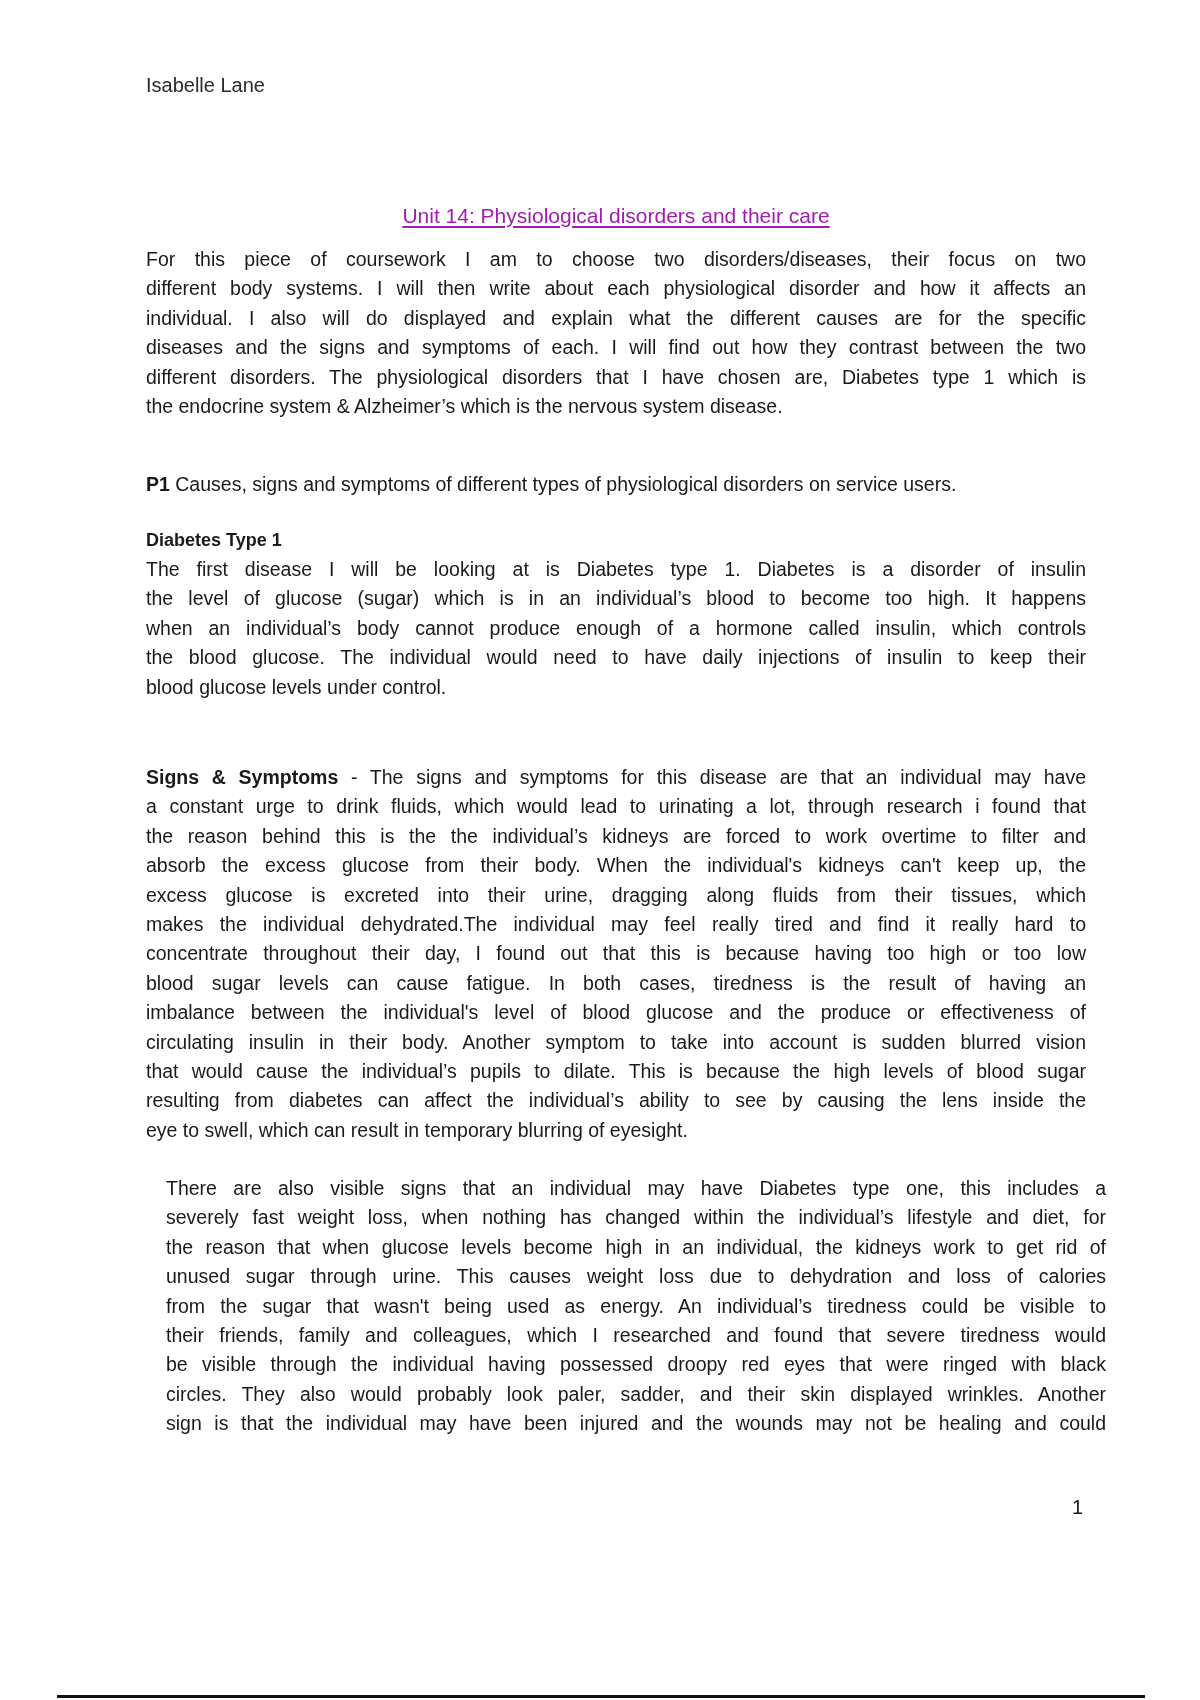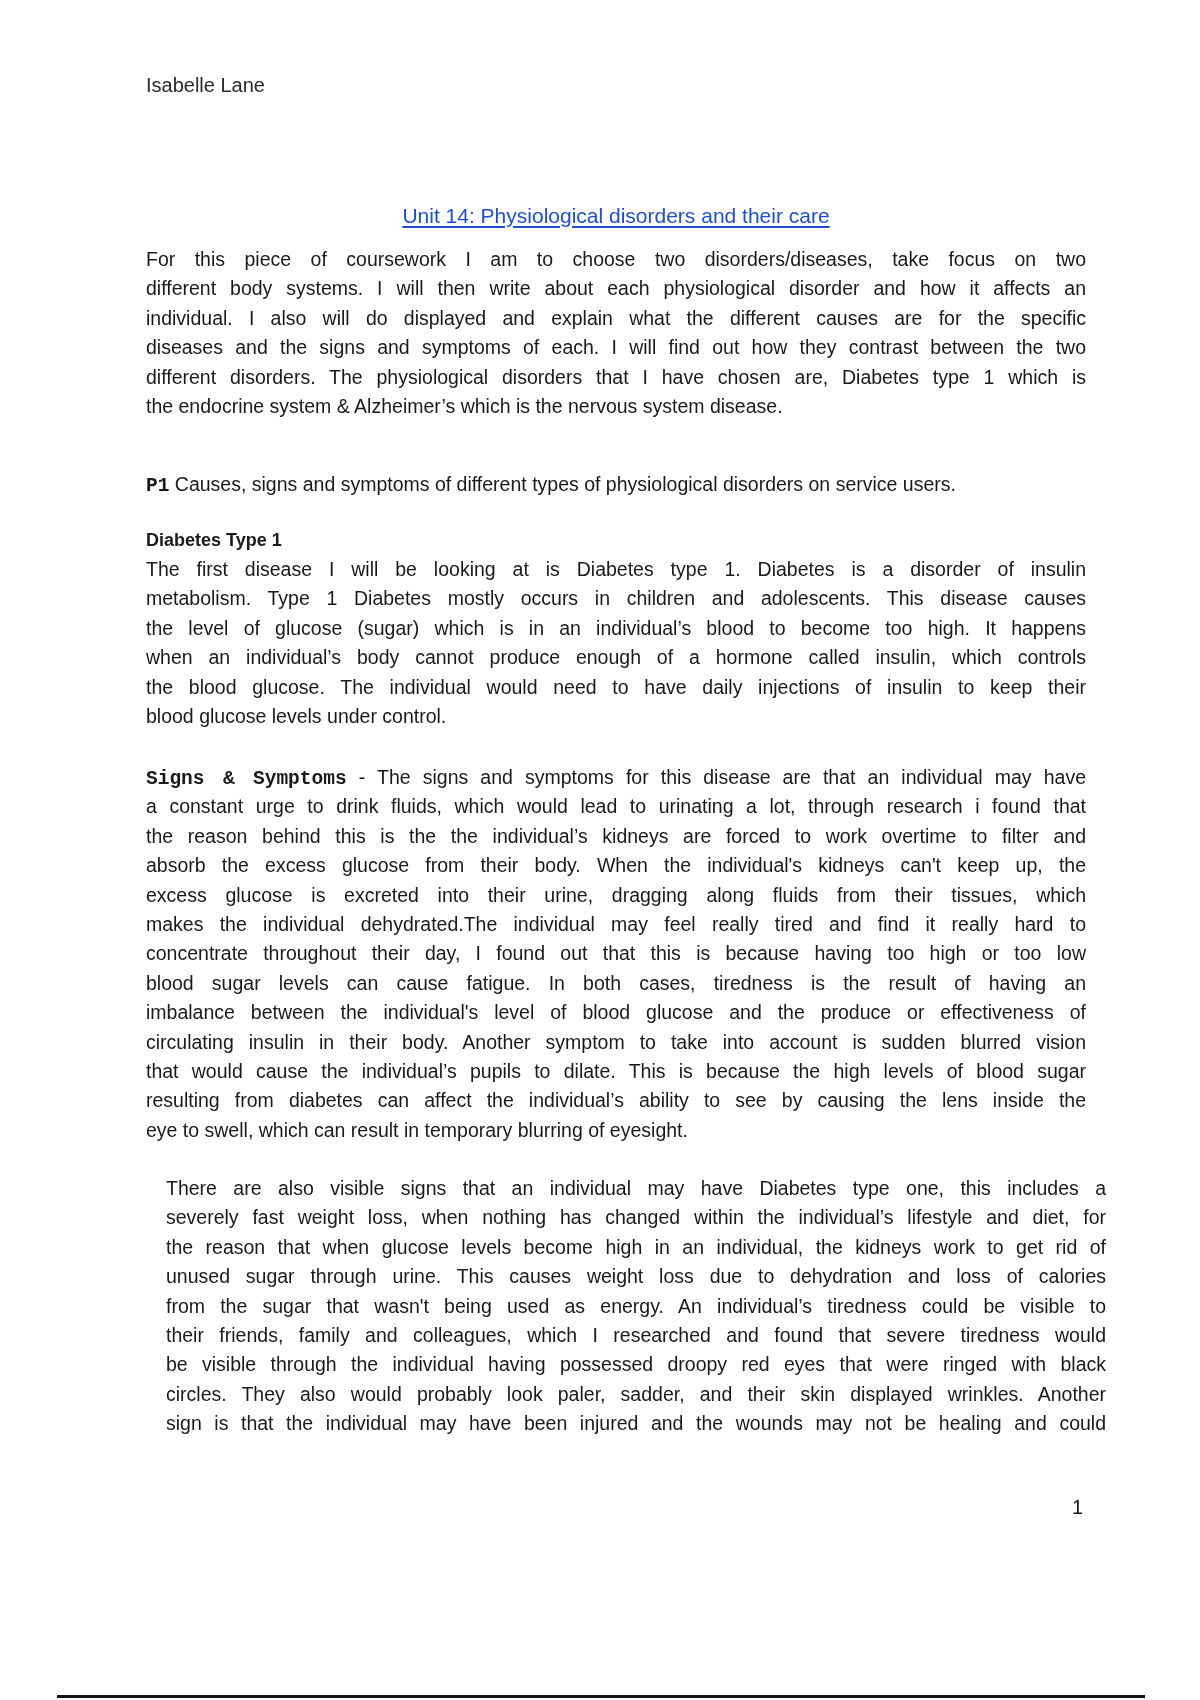--- a/index.html
+++ b/index.html
@@ -30,21 +30,21 @@
   }
   .title {
     position: absolute;
     left: 146px;
     width: 940px;
     top: 204px;
     text-align: center;
     font-size: 21px;
     text-decoration: underline;
     text-underline-offset: 3px;
-    color: #1d4ed8;
+    color: #a21caf;
   }
   .para {
     position: absolute;
     left: 146px;
     width: 940px;
     font-size: 19.5px;
     line-height: 29.4px;
     margin: 0;
   }
   .para .ln {
@@ -60,21 +60,21 @@
   .para .ln span.j {
     display: inline-block;
     width: 100%;
     text-align: justify;
     text-align-last: justify;
     white-space: normal;
   }
   .para .ln.last span.j {
     text-align-last: left;
   }
-  .bold { font-weight: bold; font-family: Liberation Mono, monospace; }
+  .bold { font-weight: bold; }
   .heading {
     position: absolute;
     left: 146px;
     font-size: 18px;
     font-weight: bold;
   }
   .page-number {
     position: absolute;
     left: 1072px;
     top: 1496px;
@@ -92,37 +92,36 @@
 </head>
 <body>
 
 <div class="page">
 
   <div class="author">Isabelle Lane</div>
 
   <div class="title">Unit 14: Physiological disorders and their care</div>
 
   <div class="para" style="top:245px;">
-    <span class="ln"><span class="j">For this piece of coursework I am to choose two disorders/diseases, take focus on two</span></span>
+    <span class="ln"><span class="j">For this piece of coursework I am to choose two disorders/diseases, their focus on two</span></span>
     <span class="ln"><span class="j">different body systems. I will then write about each physiological disorder and how it affects an</span></span>
     <span class="ln"><span class="j">individual. I also will do displayed and explain what the different causes are for the specific</span></span>
     <span class="ln"><span class="j">diseases and the signs and symptoms of each. I will find out how they contrast between the two</span></span>
     <span class="ln"><span class="j">different disorders. The physiological disorders that I have chosen are, Diabetes type 1 which is</span></span>
     <span class="ln last"><span class="j">the endocrine system &amp; Alzheimer’s which is the nervous system disease.</span></span>
   </div>
 
   <div class="para" style="top:470px;">
     <span class="ln last"><span class="j"><span class="bold">P1</span><span> Causes, signs and symptoms of different types of physiological disorders on service users.</span></span></span>
   </div>
 
   <div class="heading" style="top:530px;">Diabetes Type 1</div>
 
   <div class="para" style="top:555px;">
     <span class="ln"><span class="j">The first disease I will be looking at is Diabetes type 1. Diabetes is a disorder of insulin</span></span>
-    <span class="ln"><span class="j">metabolism. Type 1 Diabetes mostly occurs in children and adolescents. This disease causes</span></span>
     <span class="ln"><span class="j">the level of glucose (sugar) which is in an individual’s blood to become too high. It happens</span></span>
     <span class="ln"><span class="j">when an individual’s body cannot produce enough of a hormone called insulin, which controls</span></span>
     <span class="ln"><span class="j">the blood glucose. The individual would need to have daily injections of insulin to keep their</span></span>
     <span class="ln last"><span class="j">blood glucose levels under control.</span></span>
   </div>
 
   <div class="para" style="top:763px;">
     <span class="ln"><span class="j"><span class="bold">Signs &amp; Symptoms</span><span> - The signs and symptoms for this disease are that an individual may have</span></span></span>
     <span class="ln"><span class="j">a constant urge to drink fluids, which would lead to urinating a lot, through research i found that</span></span>
     <span class="ln"><span class="j">the reason behind this is the the individual’s kidneys are forced to work overtime to filter and</span></span>

